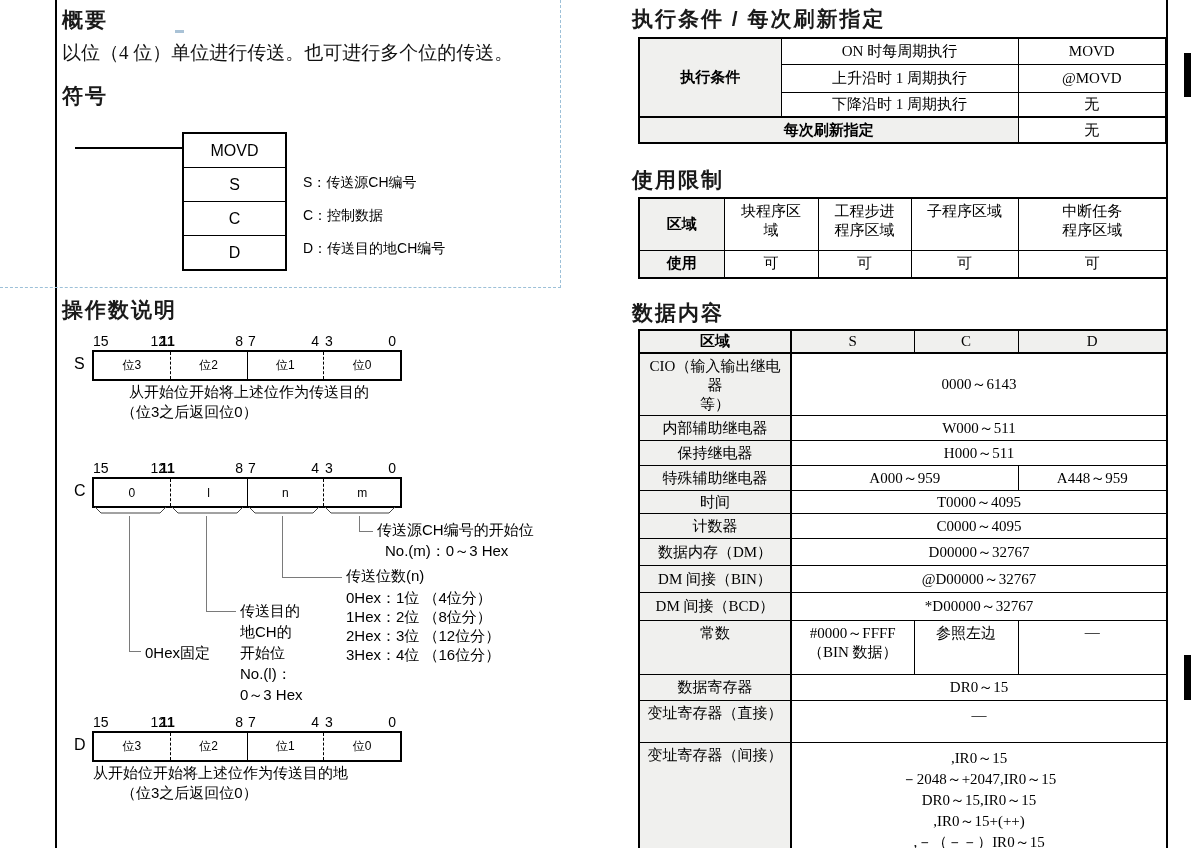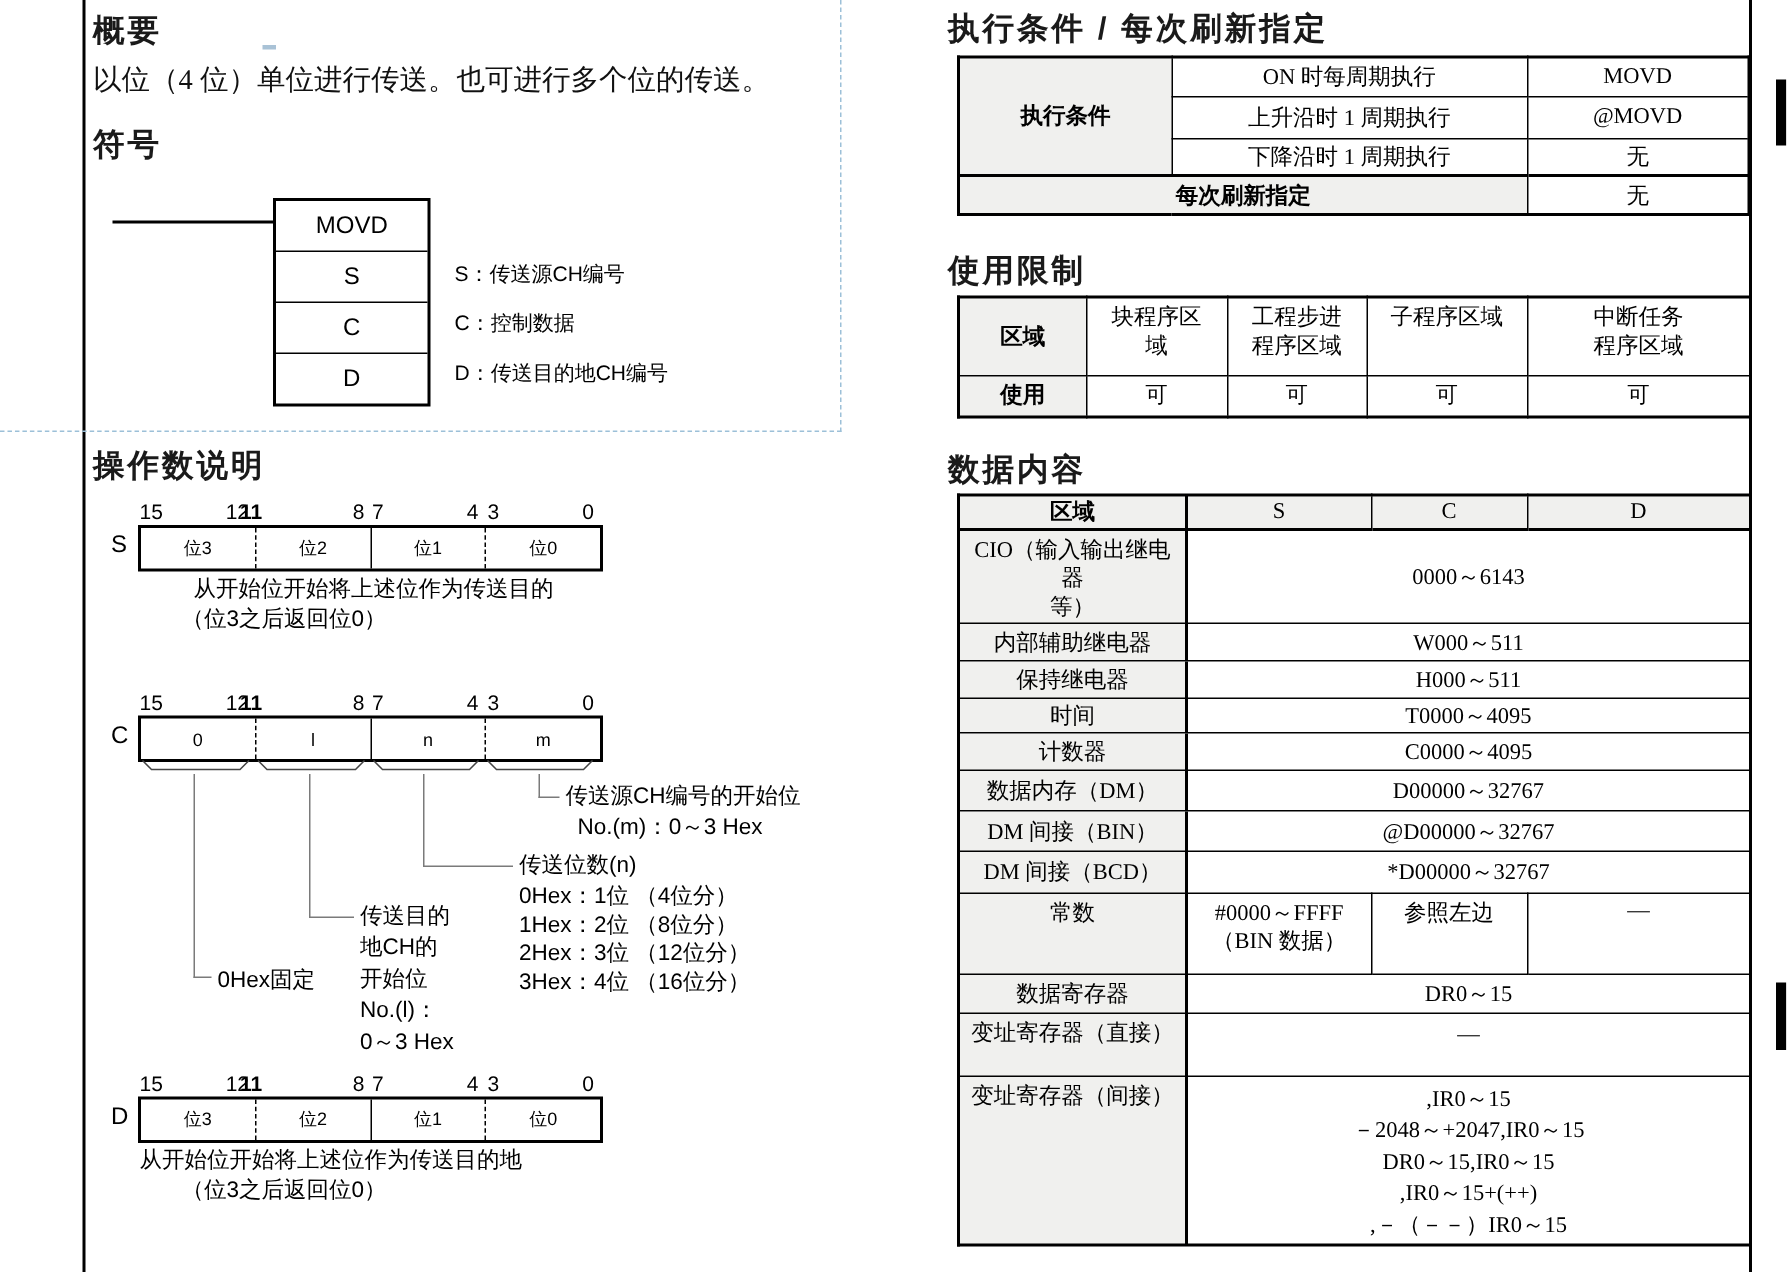--- a/index.html
+++ b/index.html
@@ -264,20 +264,25 @@
         <td colspan="3">0000～6143</td>
       </tr>
       <tr style="height:25px;">
         <td class="rowlbl">内部辅助继电器</td>
         <td colspan="3">W000～511</td>
       </tr>
       <tr style="height:25px;">
         <td class="rowlbl">保持继电器</td>
         <td colspan="3">H000～511</td>
       </tr>
+      <tr style="height:25px;">
+        <td class="rowlbl">特殊辅助继电器</td>
+        <td colspan="2">A000～959</td>
+        <td>A448～959</td>
+      </tr>
       <tr style="height:23px;">
         <td class="rowlbl">时间</td>
         <td colspan="3">T0000～4095</td>
       </tr>
       <tr style="height:25px;">
         <td class="rowlbl">计数器</td>
         <td colspan="3">C0000～4095</td>
       </tr>
       <tr style="height:27px;padding-left:26px;">
         <td class="rowlbl">数据内存（DM）</td>

